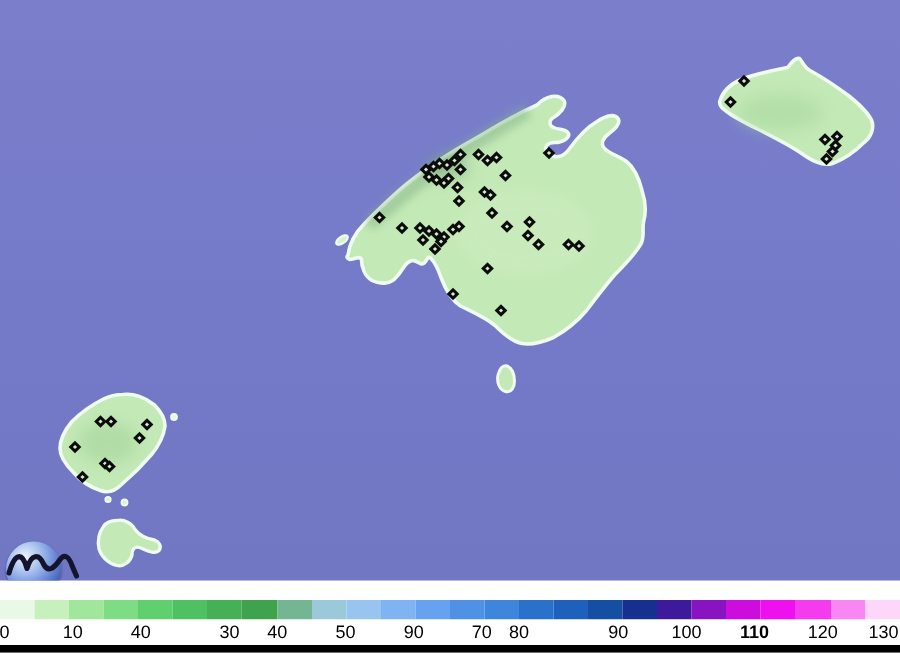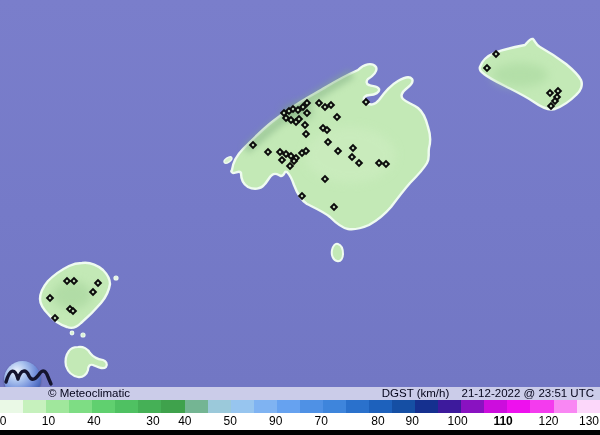--- a/index.html
+++ b/index.html
@@ -225,27 +225,20 @@
       </div>
 
     <div class="logo">
       <div class="ball"></div>
       <svg width="52" height="44" viewBox="0 0 52 44">
         <path d="M4,24 C8,10 13,10 16,21 C19,11 24,11 27,18 C30,24 34,21 38,15 C41,11 44,13 46,19 L49,26" fill="none" stroke="#14142e" stroke-width="3.4" stroke-linecap="round" stroke-linejoin="round"></path>
       </svg>
     </div>
   </div>
 
-  <div class="footer-strip">
-    <span class="attr">© Meteoclimatic</span>
-    <span class="title-group">
-      <span>DGST (km/h)</span>
-      <span>21-12-2022 @ 23:51 UTC</span>
-    </span>
-  </div>
 
   <div class="colorbar" id="colorbar">
       <div class="seg" style="width: 3.84615%; background: rgb(234, 249, 230);"></div>
       <div class="seg" style="width: 3.84615%; background: rgb(198, 241, 189);"></div>
       <div class="seg" style="width: 3.84615%; background: rgb(160, 231, 156);"></div>
       <div class="seg" style="width: 3.84615%; background: rgb(126, 221, 132);"></div>
       <div class="seg" style="width: 3.84615%; background: rgb(96, 208, 111);"></div>
       <div class="seg" style="width: 3.84615%; background: rgb(79, 193, 98);"></div>
       <div class="seg" style="width: 3.84615%; background: rgb(69, 176, 86);"></div>
       <div class="seg" style="width: 3.84615%; background: rgb(63, 162, 76);"></div>
@@ -270,21 +263,21 @@
     </div>
   <div class="scale-labels" id="scale-labels">
       <span class="tick" style="left: 3px;">0</span>
       <span class="tick" style="left: 48.4615px;">10</span>
       <span class="tick" style="left: 93.9231px;">40</span>
       <span class="tick" style="left: 153px;">30</span>
       <span class="tick" style="left: 184.846px;">40</span>
       <span class="tick" style="left: 230.308px;">50</span>
       <span class="tick" style="left: 275.769px;">90</span>
       <span class="tick" style="left: 321.231px;">70</span>
-      <span class="tick" style="left: 378px;">80</span>
+      <span class="tick" style="left: 346px;">80</span>
       <span class="tick" style="left: 412.154px;">90</span>
       <span class="tick" style="left: 457.615px;">100</span>
       <span class="tick" style="left: 503.077px; font-weight: bold;">110</span>
       <span class="tick" style="left: 548.538px;">120</span>
       <span class="tick" style="right: 1px; transform: none;">130</span>
     </div>
   <div class="bottom-bar"></div>
 
 </div>
 

